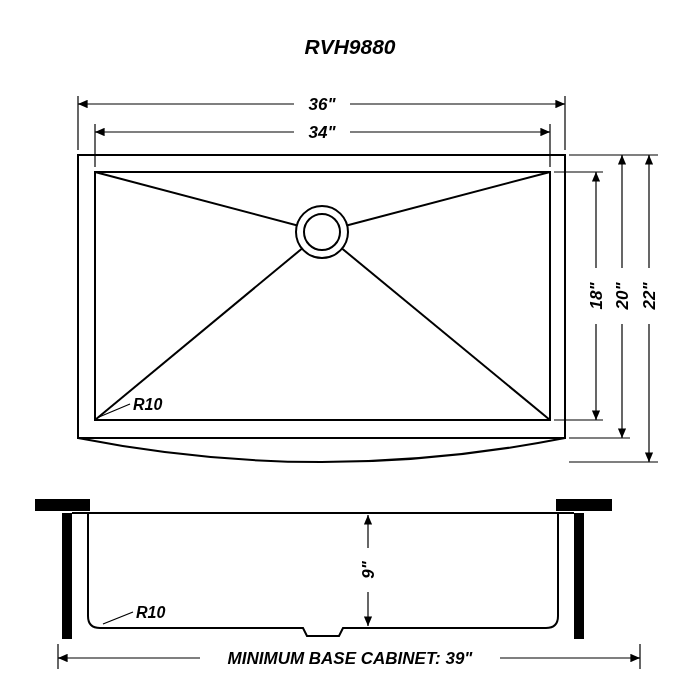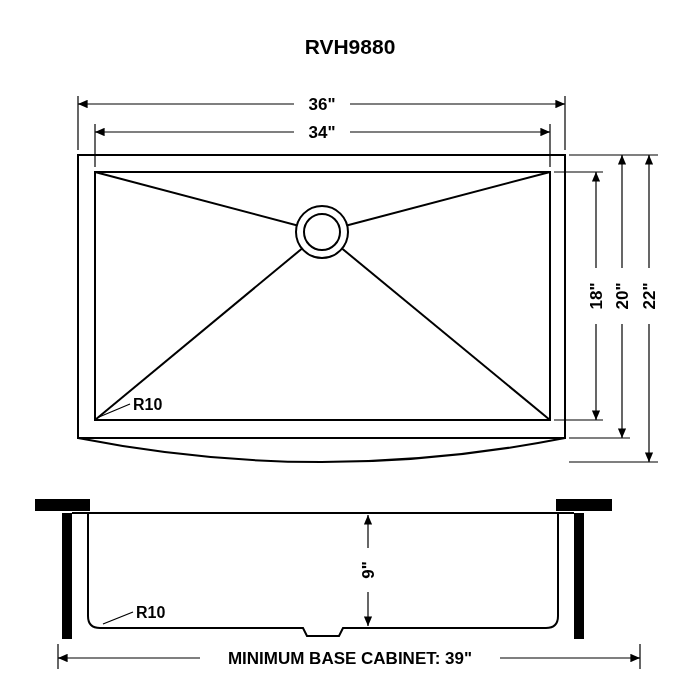--- a/index.html
+++ b/index.html
@@ -6,20 +6,21 @@
     margin: 0;
     padding: 0;
     background: #ffffff;
   }
   .page {
     position: relative;
     width: 700px;
     height: 700px;
     background: #ffffff;
     font-family: "Liberation Sans", sans-serif;
+    font-style: italic;
   }
   svg { display: block; }
   .title-text {
     font-family: "Liberation Sans", sans-serif;
     font-size: 21px;
     font-weight: bold;
     fill: #000000;
     text-anchor: middle;
   }
   .dim-label {

